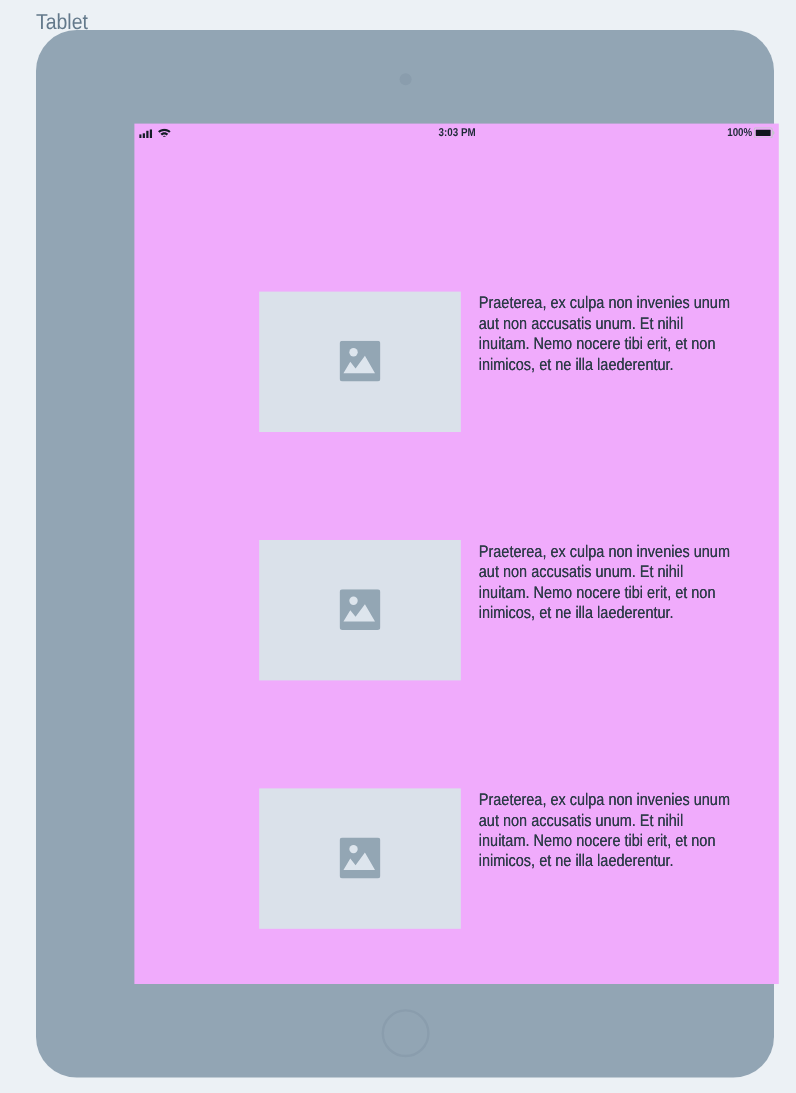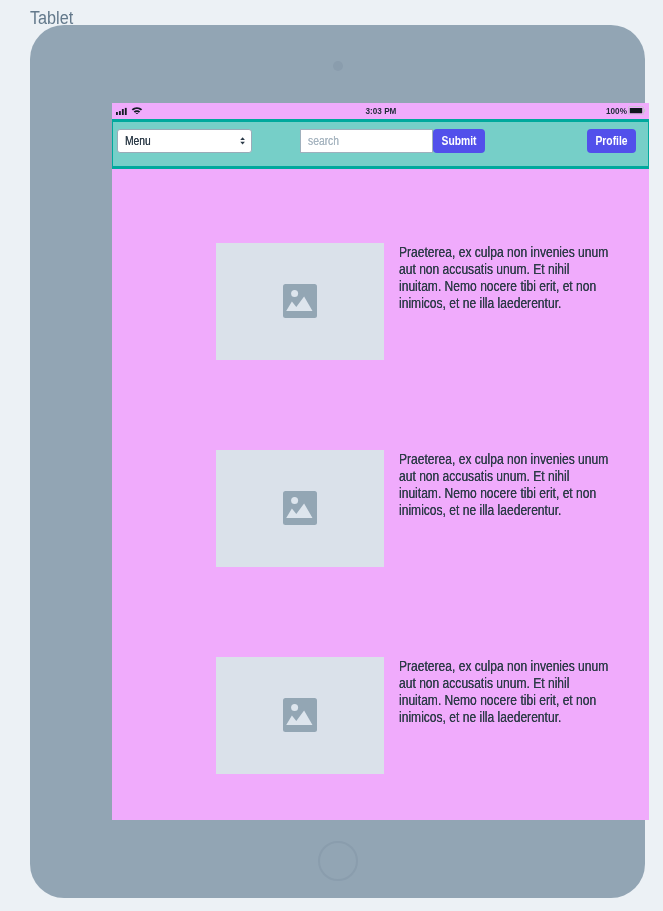--- a/index.html
+++ b/index.html
@@ -166,38 +166,20 @@
       <div class="sb-right">
         <span class="sb-batt-pct">100%</span>
         <svg class="ico-battery" width="19.6" height="9.4" viewBox="0 0 39.2 18.8">
           <rect x="0.9" y="0.9" width="30.2" height="17" rx="2.8" ry="2.8" fill="none" stroke="#c3c7cb" stroke-width="1.8"></rect>
           <rect x="3.6" y="4.2" width="24.8" height="10.4" rx="0.6" ry="0.6" fill="#10161d"></rect>
           <path d="M31.6 5.6 C36.0 6.6 36.0 12.2 31.6 13.2 Z" fill="#c3c7cb"></path>
         </svg>
       </div>
     </div>
 
-    <div class="navbar">
-      <div class="sel">
-        <span class="sel-label">Menu</span>
-        <svg class="sel-arrows" width="5.2" height="12" viewBox="0 0 5 12">
-          <path d="M2.5 2.3 L4.8 5.1 L0.2 5.1 Z" fill="#2b3a48"></path>
-          <path d="M2.5 9.5 L4.8 6.7 L0.2 6.7 Z" fill="#2b3a48"></path>
-        </svg>
-      </div>
-      <div class="search">
-        <span class="search-ph">search</span>
-      </div>
-      <div class="btn btn-submit">
-          <span>Submit</span>
-        </div>
-      <div class="btn btn-profile">
-          <span>Profile</span>
-        </div>
-    </div>
 
     <div id="content">
   <div class="card">
     <div class="thumb">
       <svg width="34" height="34" viewBox="0 0 68 68">
         <rect x="0" y="0" width="68" height="68" rx="5" ry="5" fill="#93a6b4"></rect>
         <circle cx="23.2" cy="19.2" r="7" fill="#dde5ed"></circle>
         <path d="M6.4 54 L17.8 35 L26.6 46 L42.2 25 L59 54 Z" fill="#dde5ed"></path>
       </svg>
     </div>

